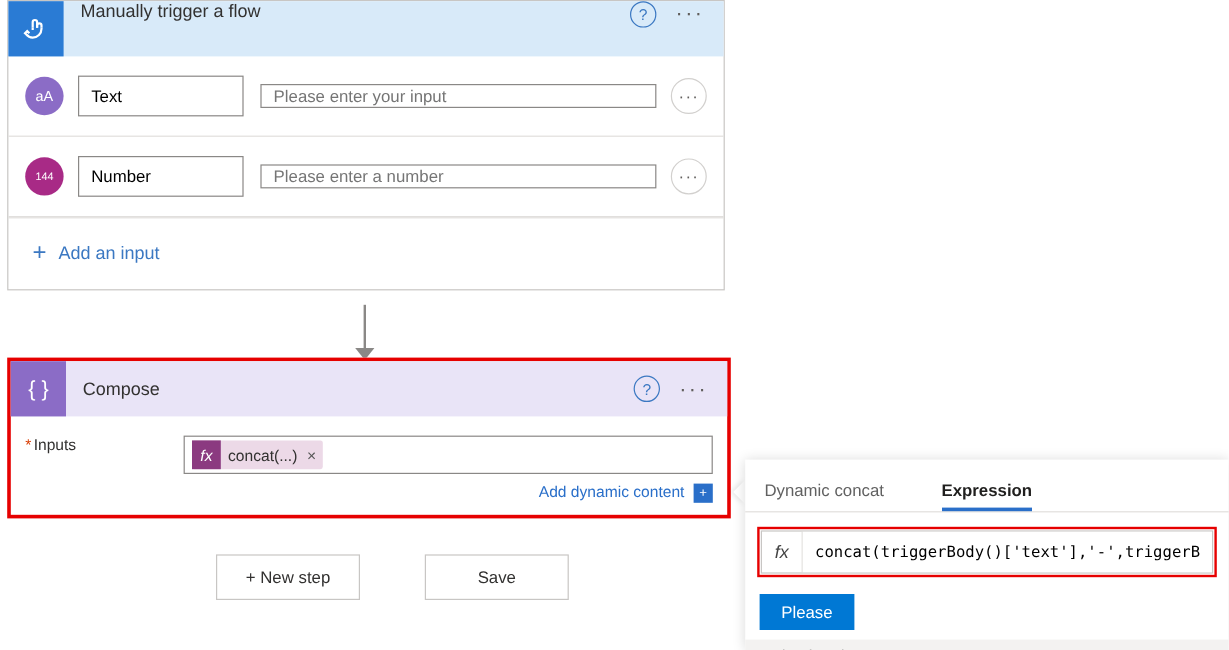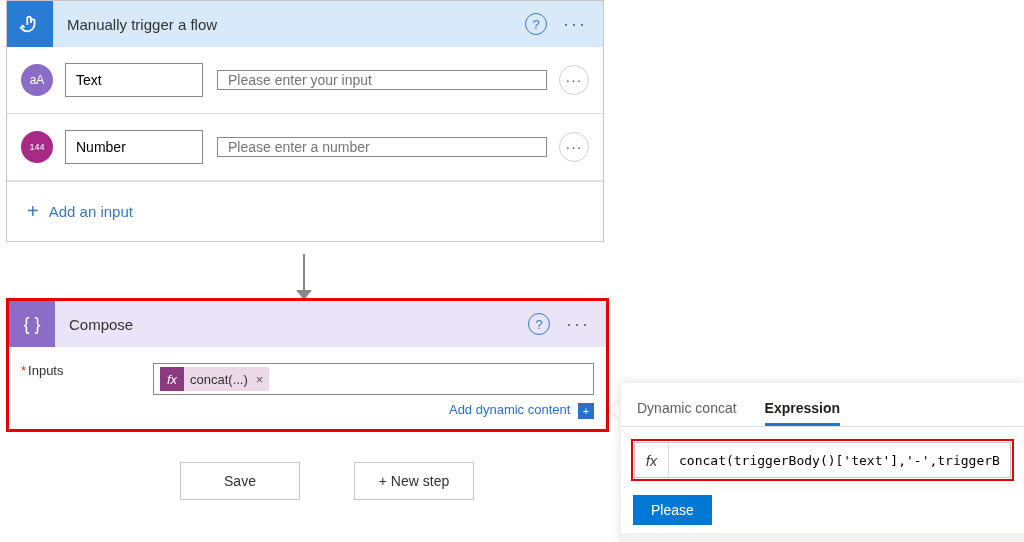--- a/index.html
+++ b/index.html
@@ -1,20 +1,20 @@
 <!DOCTYPE html>
 <html><head>
 <meta charset="utf-8">
 <style>
   * { box-sizing: border-box; font-family: "Segoe UI", Arial, sans-serif; }
   body { margin: 0; background: #ffffff; width: 1024px; height: 542px; position: relative; overflow: hidden; font-size: 14px; color: #323130; }
 
   
   .trigger-card { position: absolute; left: 6px; top: 0; width: 598px; border: 1px solid #c8c6c4; background: #fff; }
-  .trigger-header { display: flex; align-items: center; background: #d8eaf9; height: 46px; padding: 0 10px 0 0; }
+  .trigger-header { display: flex; align-items: flex-start; background: #d8eaf9; height: 46px; padding: 0 10px 0 0; }
   .trigger-icon { width: 46px; height: 46px; background: #2a7bd4; display: flex; align-items: center; justify-content: center; }
   .trigger-title { flex: 1; padding-left: 14px; font-size: 15px; }
   .help-circle { width: 22px; height: 22px; border-radius: 50%; border: 1.5px solid #3b78c2; color: #3b78c2; display: flex; align-items: center; justify-content: center; font-size: 13px; margin-right: 10px; cursor: pointer; }
   .dots { font-size: 18px; letter-spacing: 2px; color: #605e5c; cursor: pointer; padding: 0 6px; }
 
   .input-row { display: flex; align-items: center; padding: 16px 14px 16px 14px; border-bottom: 1px solid #e1dfdd; }
   .input-row:last-of-type { border-bottom: none; }
   .row-icon { width: 32px; height: 32px; border-radius: 50%; display: flex; align-items: center; justify-content: center; color: #fff; font-size: 12px; margin-right: 12px; }
   .row-icon.text { background: #8b6cc6; }
   .row-icon.number { background: #a82a86; }
@@ -47,21 +47,21 @@
 
   
   .btn-row { position: absolute; left: 180px; top: 462px; display: flex; gap: 54px; }
   .btn { width: 120px; height: 38px; border: 1px solid #c8c6c4; background: #fff; font-size: 14px; color: #323130; display: flex; align-items: center; justify-content: center; cursor: pointer; }
 
   
   .expr-panel { position: absolute; left: 621px; top: 383px; width: 403px; height: 159px; background: #fff; box-shadow: 0 0 10px rgba(0,0,0,0.15); }
   .expr-pointer { position: absolute; left: 611px; top: 400px; width: 0; height: 0; border-top: 10px solid transparent; border-bottom: 10px solid transparent; border-right: 10px solid #fff; filter: drop-shadow(-2px 0 2px rgba(0,0,0,0.1)); }
   .tab-row { display: flex; border-bottom: 1px solid #e1dfdd; padding: 0 16px; height: 44px; align-items: flex-end; gap: 28px; }
   .tab { font-size: 14px; color: #616161; padding-bottom: 10px; cursor: pointer; }
-  .tab.active { color: #201f1e; font-weight: 600; border-bottom: 3px solid #2a6fc9; padding-bottom: 7px; }
+  .tab.active { color: #201f1e; font-weight: 600; border-bottom: 3px solid #2a6fc9; padding-bottom: 7px; margin-left: 20px; }
   .expr-box-wrap { margin: 12px 10px 10px 10px; border: 2px solid #e60000; padding: 1px; }
   .expr-box { display: flex; align-items: center; border: 1px solid #c8c6c4; height: 36px; overflow: hidden; }
   .expr-fx { width: 34px; height: 100%; display: flex; align-items: center; justify-content: center; font-style: italic; font-size: 15px; color: #444; border-right: 1px solid #e1dfdd; }
   .expr-input { flex: 1; height: 100%; padding: 0 10px; font-family: Consolas, monospace; font-size: 13px; border: none; outline: none; white-space: nowrap; overflow: hidden; }
   .update-btn { margin: 4px 0 0 12px; background: #0078d4; color: #fff; border: none; height: 30px; padding: 0 18px; font-size: 14px; cursor: pointer; }
   .sf-row { display: flex; justify-content: space-between; align-items: center; background: #f3f2f1; padding: 6px 14px 4px 14px; margin-top: 8px; font-size: 13px; color: #444; }
   .sf-row .see-more { color: #2a6fc9; cursor: pointer; }
 </style>
 </head>
 <body>
@@ -129,22 +129,22 @@
     <div class="dyn-row">
       <span class="dyn-link">
         <span>Add dynamic content</span>
         <span class="dyn-badge">+</span>
       </span>
     </div>
   </div>
 </div>
 
 <div class="btn-row">
+  <div class="btn">+ New step</div>
   <div class="btn">Save</div>
-  <div class="btn">+ New step</div>
 </div>
 
 <div class="expr-pointer"></div>
 <div class="expr-panel">
   <div class="tab-row">
     <div class="tab">Dynamic concat</div>
     <div class="tab active">Expression</div>
   </div>
   <div class="expr-box-wrap">
     <div class="expr-box">

